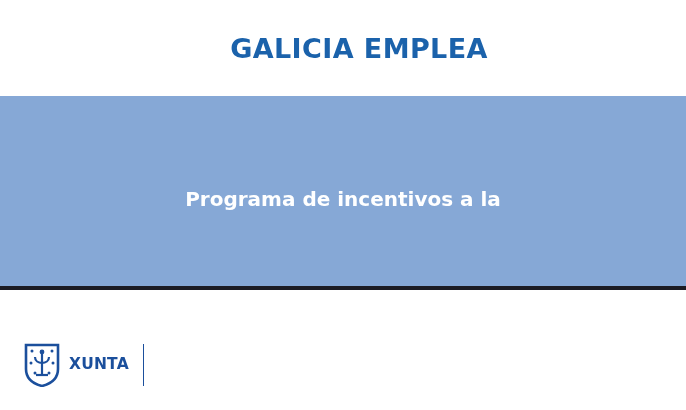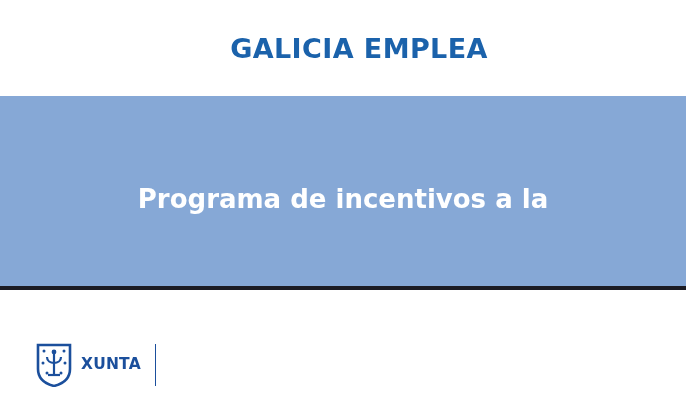--- a/index.html
+++ b/index.html
@@ -50,40 +50,40 @@
     display: flex;
     align-items: center;
     justify-content: center;
   }
   .band-inner {
     width: 100%;
     text-align: center;
     padding-top: 16px;
   }
   .subtitle {
-    font-size: 26px;
+    font-size: 20px;
     font-weight: bold;
     color: #ffffff;
     line-height: 1.42;
     text-align: center;
     font-family: "DejaVu Sans", sans-serif;
   }
   
   .dark-rule {
     position: absolute;
     left: 0;
     top: 286px;
     width: 686px;
     height: 4px;
     background: #1c1c24;
   }
   
   .footer {
     position: absolute;
-    left: 12px;
+    left: 0;
     top: 290px;
     width: 666px;
     height: 120px;
     background: #ffffff;
   }
   .xunta-block {
     position: absolute;
     left: 24px;
     top: 52px;
     display: flex;

